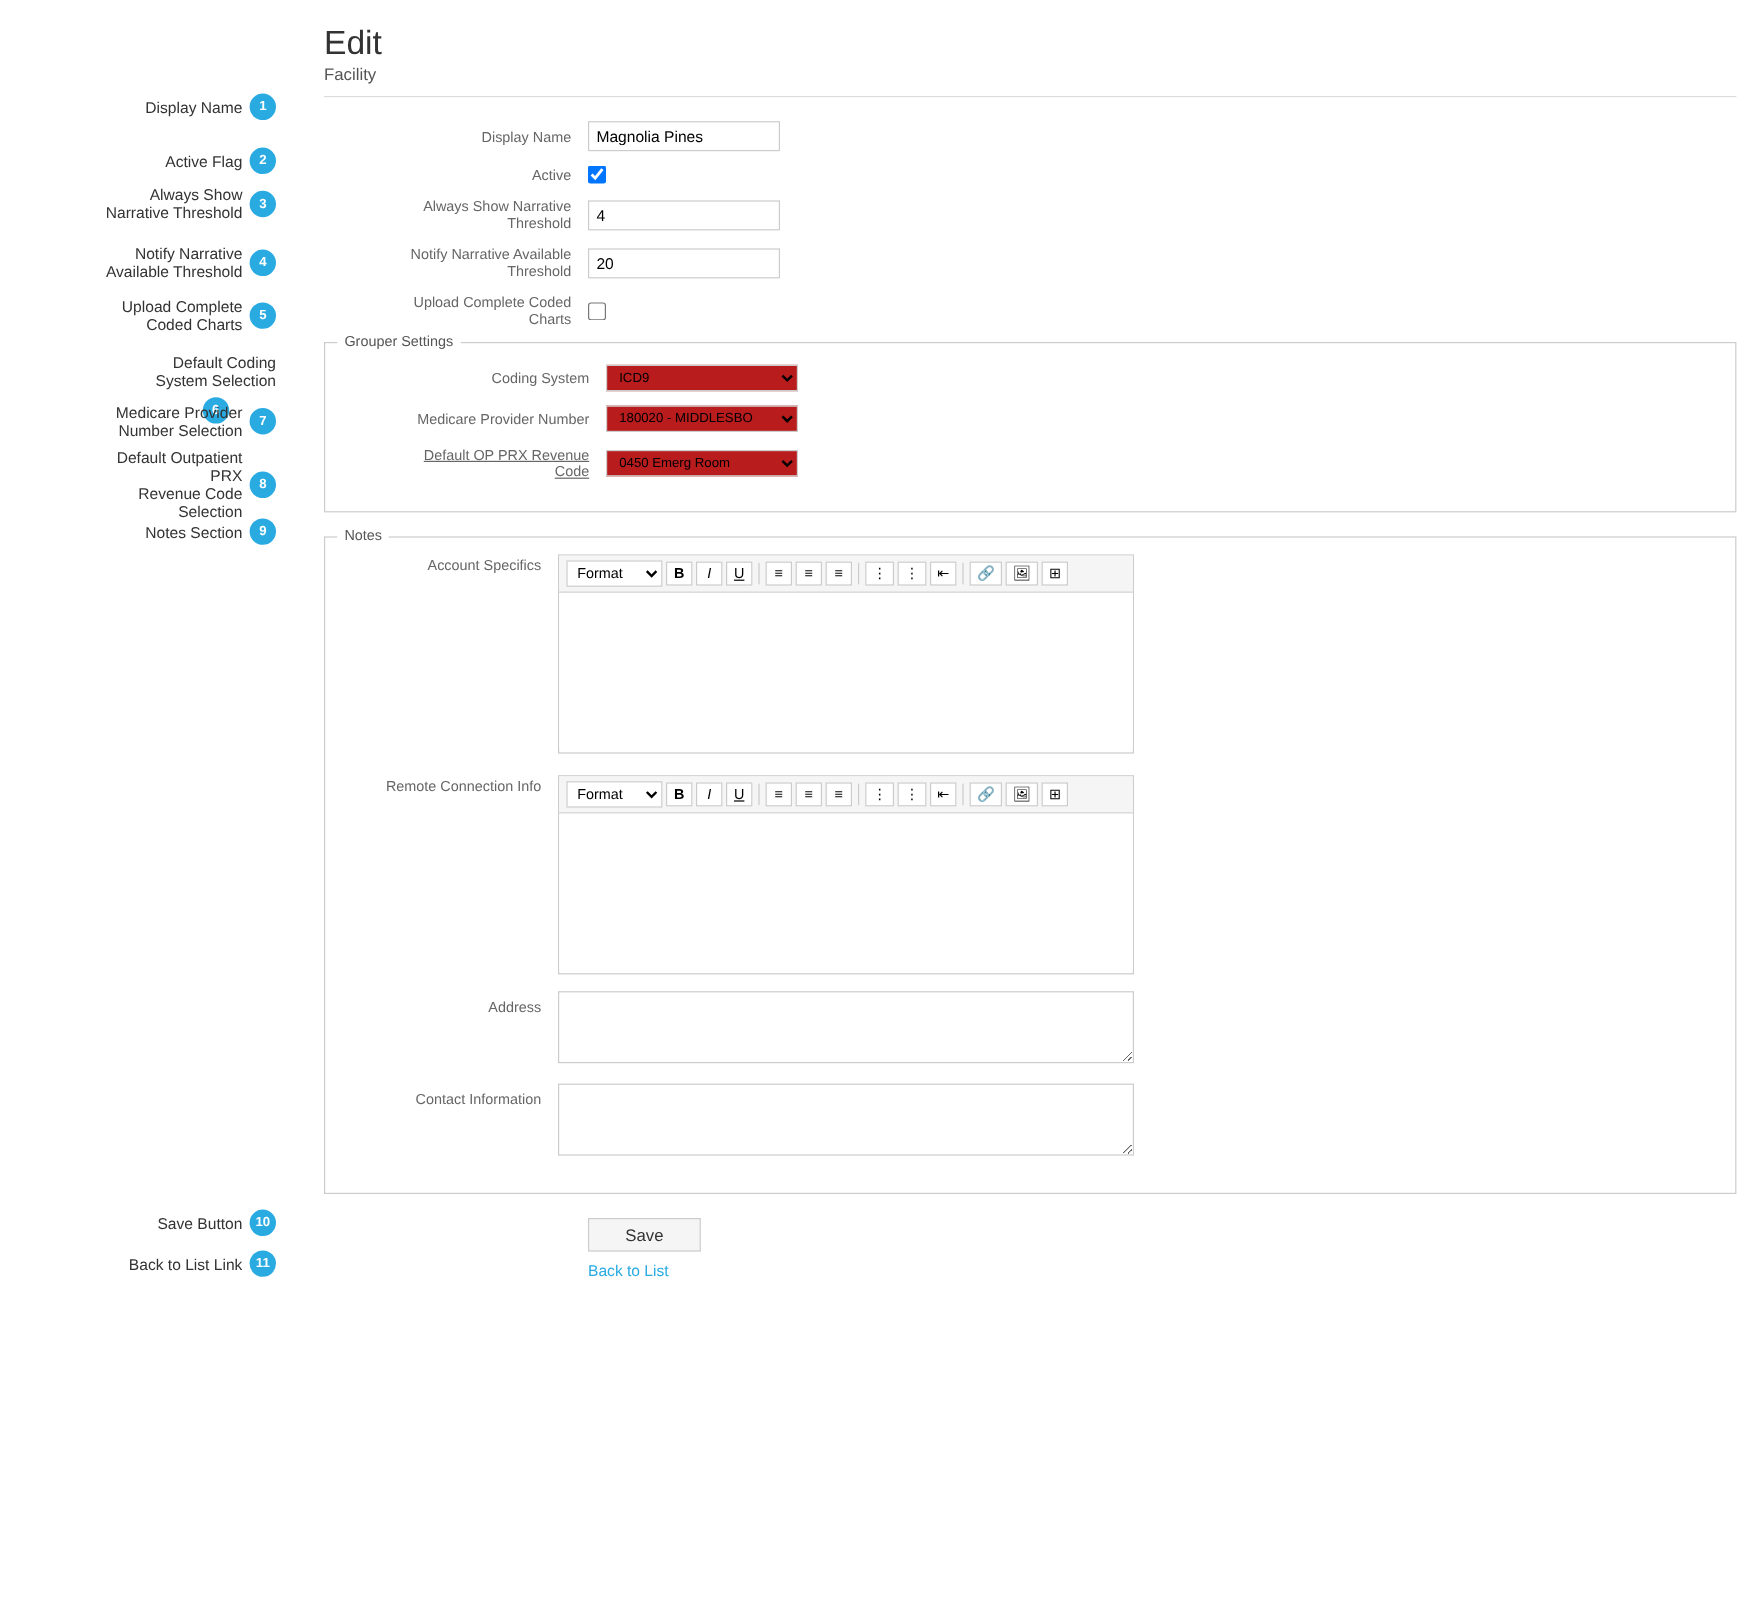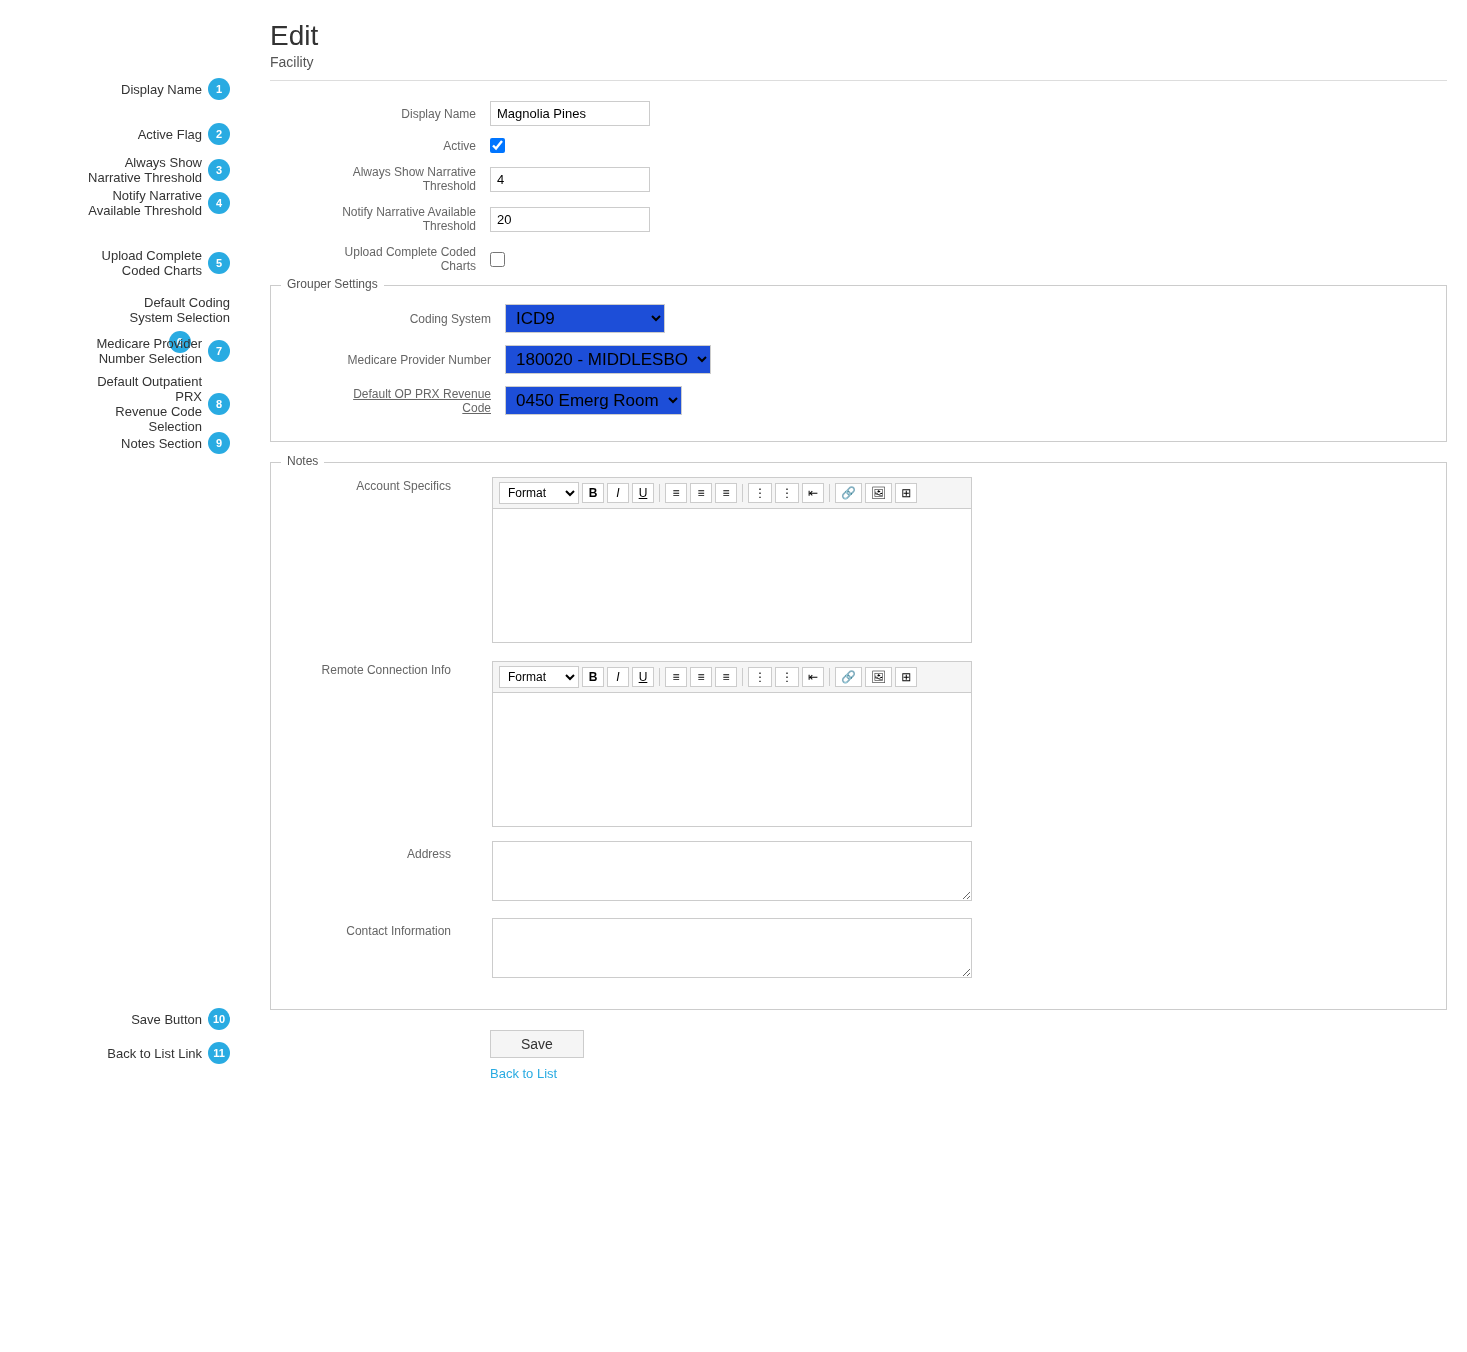--- a/index.html
+++ b/index.html
@@ -106,22 +106,22 @@
       top: -9px;
       left: 10px;
       background: #fff;
     }
     .fieldset-content {
       margin-top: 8px;
     }
     select.form-select {
       border: 1px solid #ccc;
       padding: 3px 6px;
-      font-size: 17px;
-      background: #1d4ed8;
+      font-size: 11px;
+      background: #b91c1c;
       min-width: 160px;
     }
     
     .notes-fieldset {
       border: 1px solid #ccc;
       padding: 10px 14px 14px 14px;
       margin-bottom: 20px;
       position: relative;
     }
     .notes-legend {
@@ -188,21 +188,20 @@
       text-align: right;
       padding-right: 14px;
       font-size: 12px;
       color: #666;
       flex-shrink: 0;
       padding-top: 6px;
     }
     .notes-field-wrap {
       flex: 1;
       max-width: 480px;
-      margin-left: 27px;
     }
     textarea.plain-textarea {
       width: 100%;
       min-height: 60px;
       border: 1px solid #ccc;
       padding: 4px;
       font-size: 13px;
       font-family: Arial, sans-serif;
       resize: vertical;
     }
@@ -254,21 +253,21 @@
     <div class="annotation-item" style="top: 123px;">
       <span class="annotation-label">Active Flag</span>
       <span class="badge">2</span>
     </div>
 
     <div class="annotation-item" style="top: 155px;">
       <span class="annotation-label" style="white-space:normal; max-width:130px; text-align:right;">Always Show<br>Narrative Threshold</span>
       <span class="badge">3</span>
     </div>
 
-    <div class="annotation-item" style="top: 188px;">
+    <div class="annotation-item" style="top: 204px;">
       <span class="annotation-label" style="white-space:normal; max-width:130px; text-align:right;">Notify Narrative<br>Available Threshold</span>
       <span class="badge">4</span>
     </div>
 
     <div class="annotation-item" style="top: 248px;">
       <span class="annotation-label" style="white-space:normal; max-width:130px; text-align:right;">Upload Complete<br>Coded Charts</span>
       <span class="badge">5</span>
     </div>
 
     <div class="annotation-item" style="top: 295px; flex-direction: column;">

